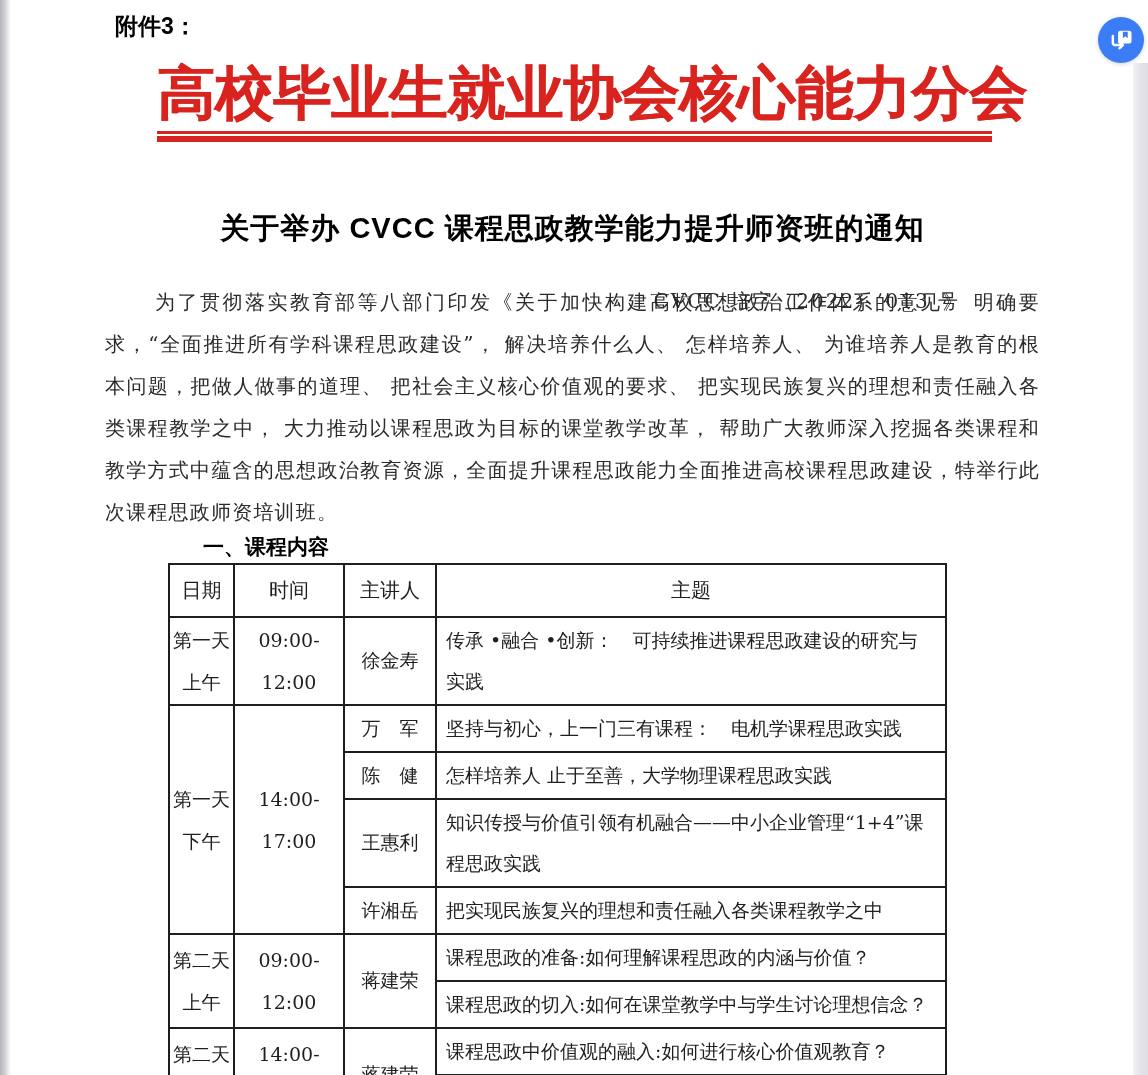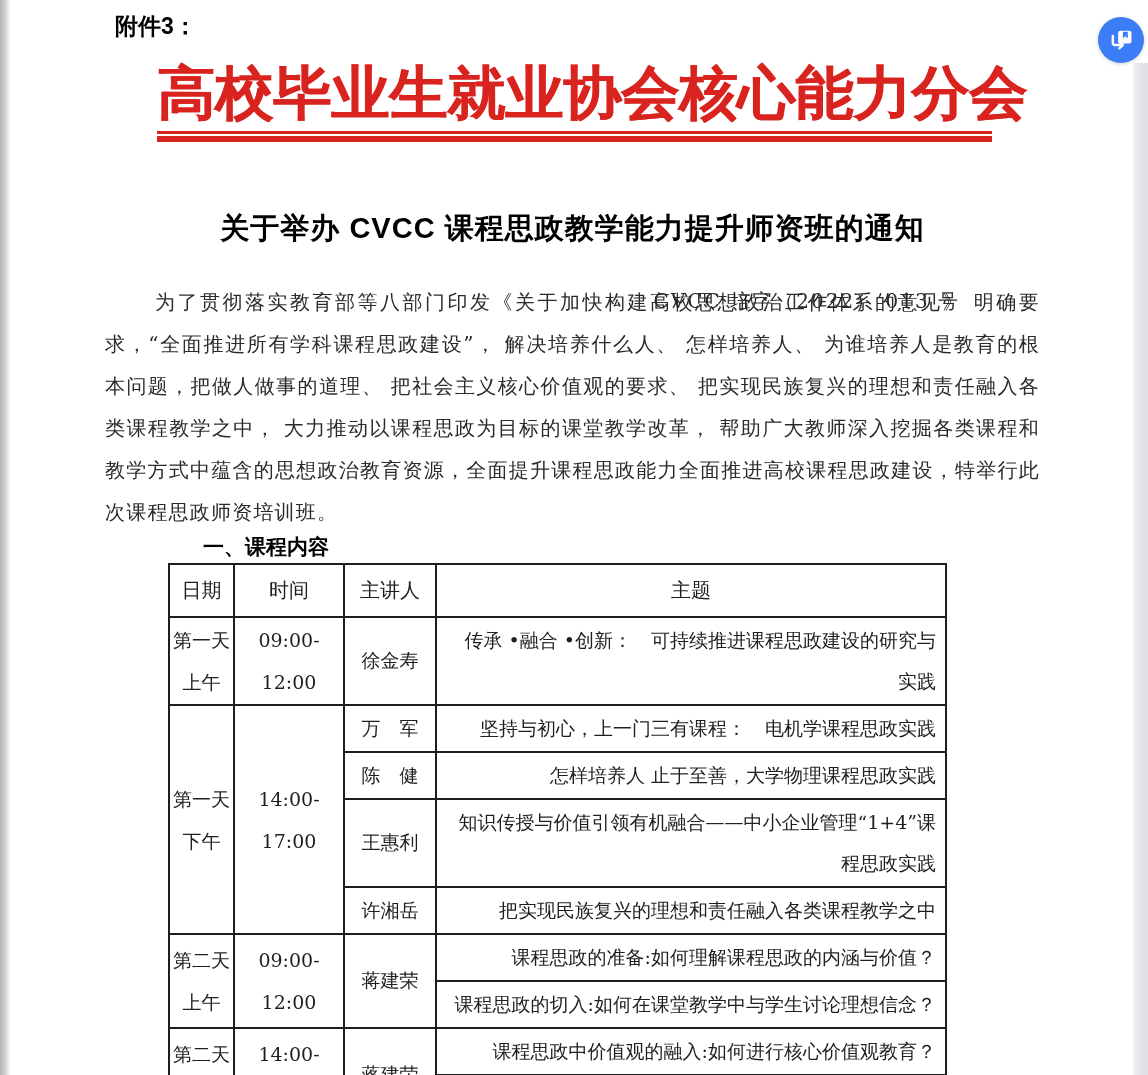--- a/index.html
+++ b/index.html
@@ -45,21 +45,21 @@
   .section-heading { position:absolute; left:203px; top:533px;
     font-family:"Liberation Sans", sans-serif; font-weight:bold; font-size:21px; color:#000; }
 
   table.course { position:absolute; left:168px; top:563px; width:777px;
     border-collapse:collapse; table-layout:fixed; font-size:19px; color:#1f1f1f; }
   table.course th, table.course td { border:2px solid #1e1e1e; font-weight:normal;
     vertical-align:middle; overflow:hidden; }
   table.course th { font-size:20px; text-align:center; }
   .c { text-align:center; }
   .pre { white-space:pre-line; line-height:42px; }
-  td.topic { text-align:right; padding:2px 9px; line-height:41px; }
+  td.topic { text-align:left; padding:2px 9px; line-height:41px; }
 </style>
 </head>
 <body>
 
 <div class="stage">
 
   <div class="edge-left"></div>
   <div class="edge-right"></div>
 
   <button class="float-btn">

